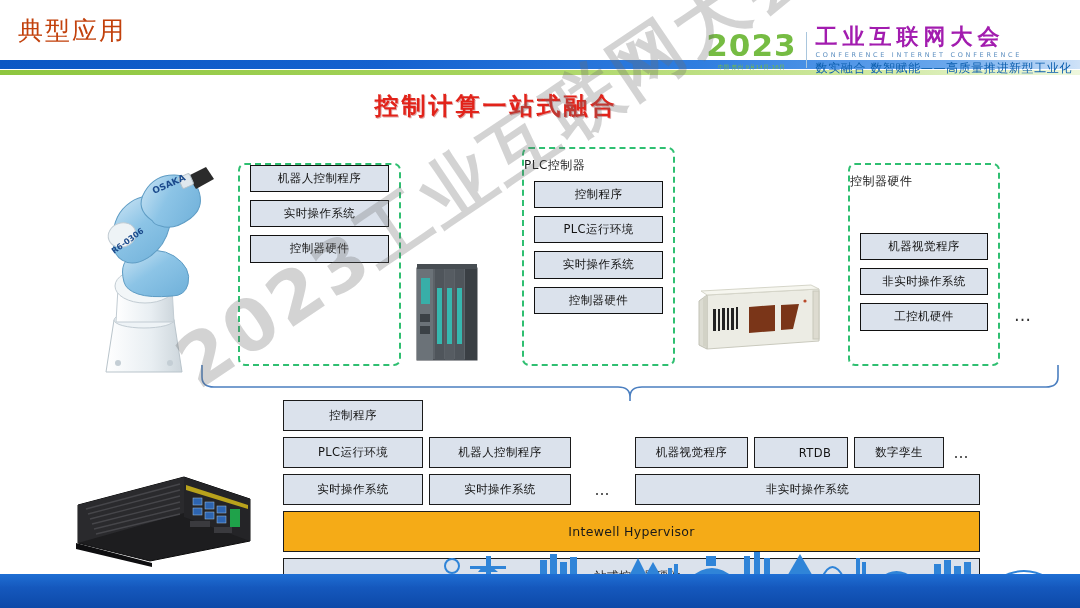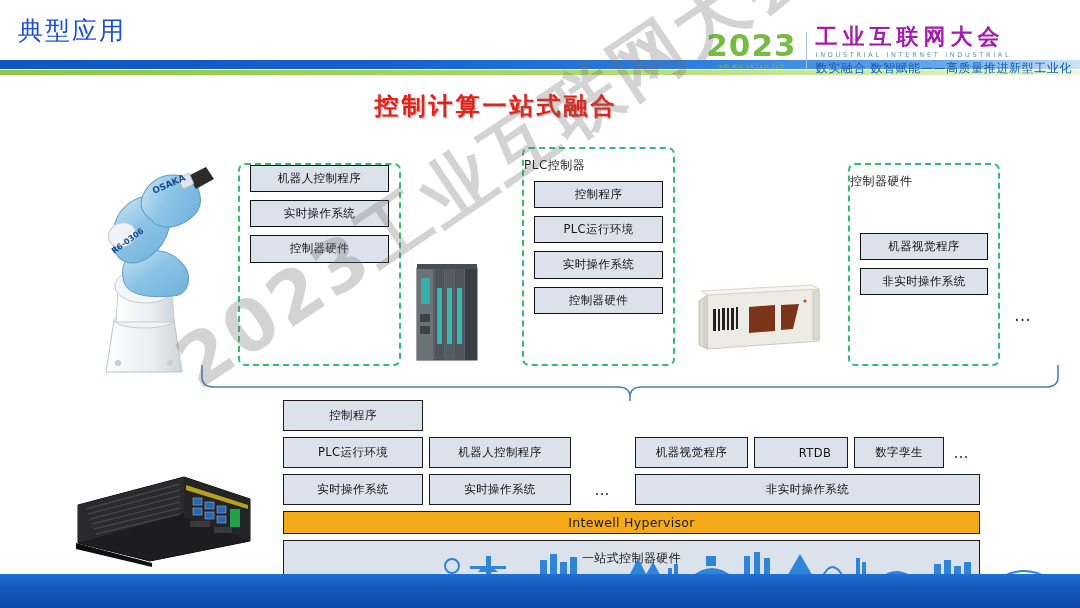--- a/index.html
+++ b/index.html
@@ -12,21 +12,21 @@
   #slide {
     position: relative;
     width: 1080px; height: 608px;
     background: #ffffff;
     overflow: hidden;
   }
 
   
   .slide-title {
     position: absolute; left: 18px; top: 14px;
-    font-size: 25px; color: #1d4ed8; letter-spacing: 2px;
+    font-size: 25px; color: #c2410c; letter-spacing: 2px;
     font-weight: 500;
   }
   .rule-blue {
     position: absolute; left: 0; top: 60px; width: 1080px; height: 9px;
     background: linear-gradient(90deg,#0b57c4 0%, #1461cf 35%, #2f7ee0 65%, #6aa7ec 88%, #cfe2f8 100%);
   }
   .rule-green {
     position: absolute; left: 0; top: 70px; width: 1080px; height: 5px;
     background: linear-gradient(90deg,#8ec63f 0%, #a6d45c 45%, #cfe8a0 80%, #eef7dd 100%);
   }
@@ -141,21 +141,21 @@
   .sdots {
     display: flex; align-items: center; justify-content: center;
     font-size: 15px; color: #333; letter-spacing: 2px;
   }
   .hyper {
     border: 1.5px solid #1b1b1b;
     background: #f5ab17;
     color: #1a1a1a;
     font-size: 12.5px;
     text-align: center;
-    padding: 3px 0;
+    padding: 12px 0;
     margin-bottom: 6px;
     letter-spacing: .3px;
   }
   .hw {
     border: 1.5px solid #1b1b1b;
     background: #dbe2ec;
     color: #141414;
     font-size: 12px;
     text-align: center;
     padding: 9px 0;
@@ -180,21 +180,21 @@
   <div class="rule-green"></div>
 
   <div class="conf-logo">
     <div class="logo-left">
       <div class="logo-2023">2023</div>
       <div class="logo-date">中国·苏州  9月14日-16日</div>
     </div>
     <div class="logo-divider"></div>
     <div class="logo-right">
       <div class="logo-cn">工业互联网大会</div>
-      <div class="logo-en">INDUSTRIAL INTERNET INDUSTRIAL</div>
+      <div class="logo-en">CONFERENCE INTERNET CONFERENCE</div>
       <div class="logo-slogan">数实融合  数智赋能——高质量推进新型工业化</div>
     </div>
   </div>
 
   <div class="main-title">控制计算一站式融合</div>
 
   <div class="robot-arm">
     <svg viewBox="0 0 160 215" width="160" height="215">
       <defs>
         <linearGradient id="gb" x1="0" y1="0" x2="1" y2="1">
@@ -319,20 +319,21 @@
       <div class="blk">控制器硬件</div>
     </div>
   </div>
 
   <div class="ctrl-group" id="grp-vision">
     <div class="ctrl-title">控制器硬件</div>
     <div class="spacer"></div>
     <div class="ctrl-items">
       <div class="blk">机器视觉程序</div>
       <div class="blk">非实时操作系统</div>
+      <div class="blk">工控机硬件</div>
     </div>
   </div>
 
   <div class="ellipsis-right">…</div>
 
   <div class="brace">
     <svg viewBox="0 0 860 40" width="860" height="40">
       <path d="M2 2 L2 14 Q2 24 14 24 L418 24 Q430 24 430 34 L430 38 L430 34 Q430 24 442 24 L846 24 Q858 24 858 14 L858 2" fill="none" stroke="#4b7fc0" stroke-width="1.6"></path>
     </svg>
   </div>

